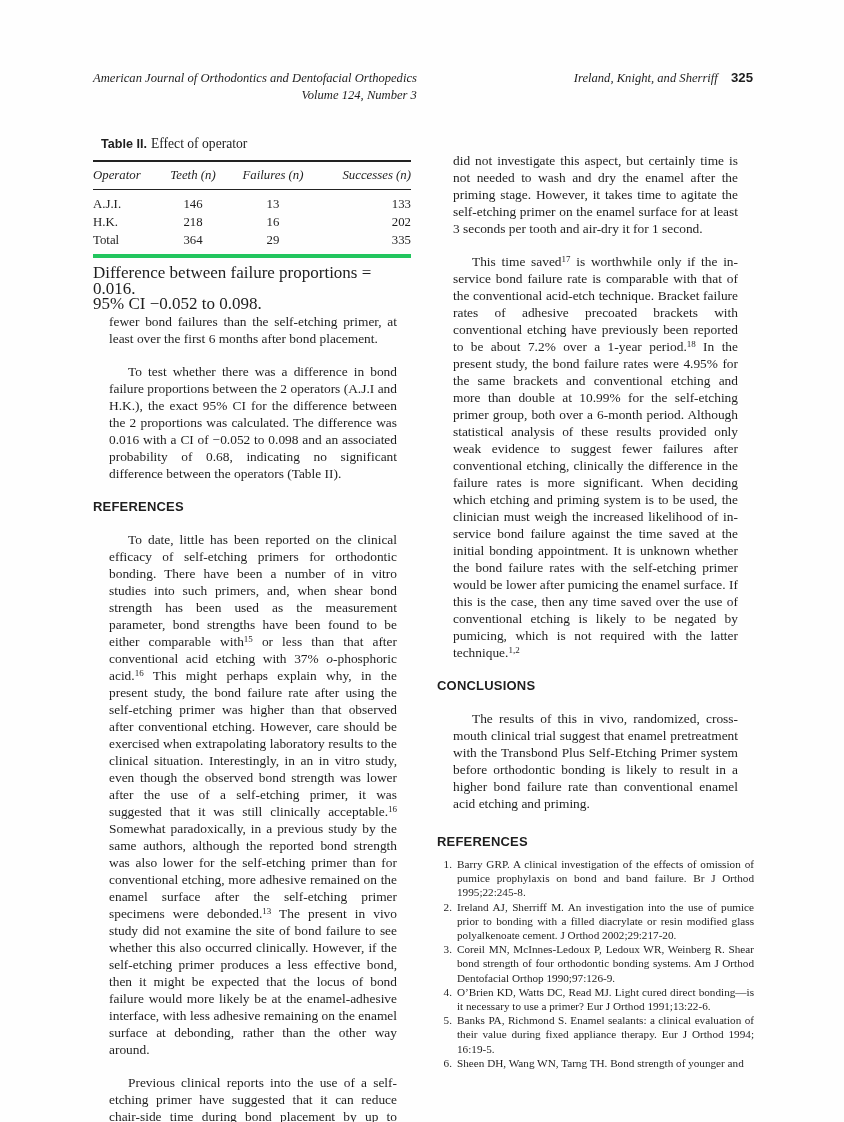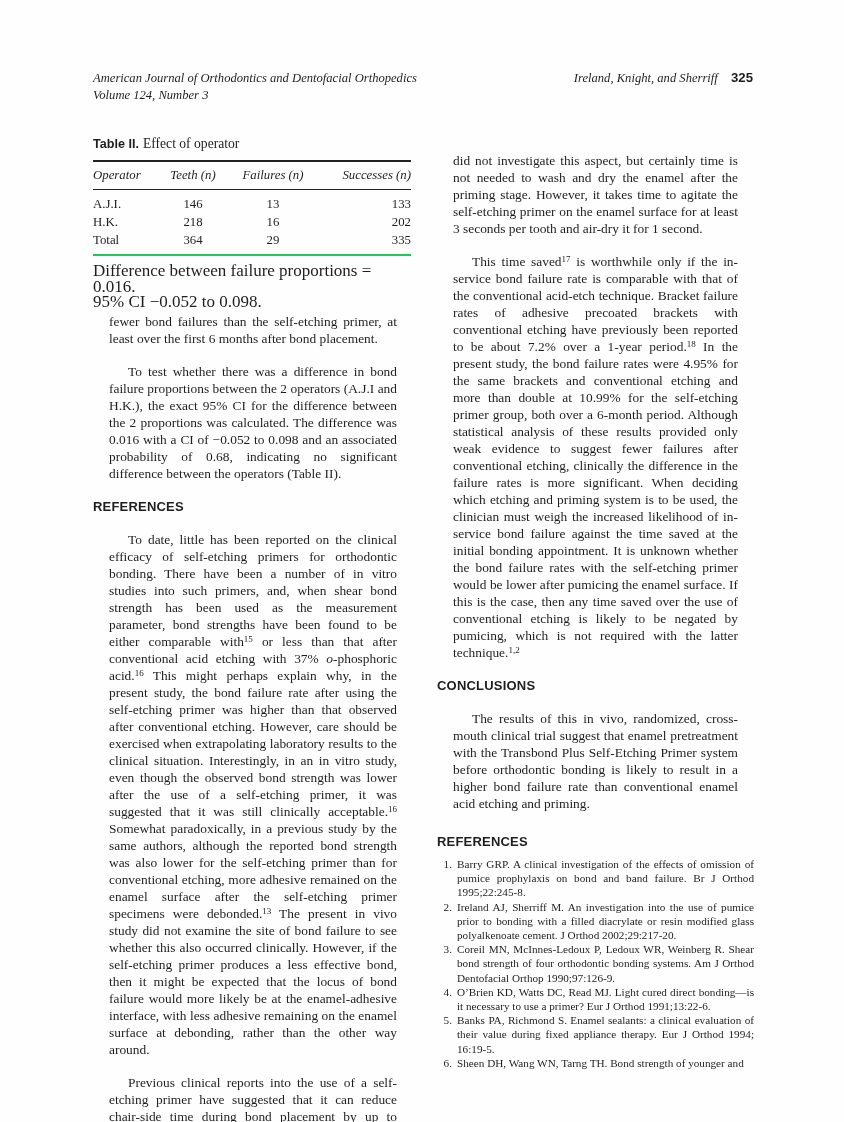--- a/index.html
+++ b/index.html
@@ -18,21 +18,21 @@
     position: absolute;
     left: 93px;
     top: 70px;
     width: 660px;
     display: flex;
     justify-content: space-between;
     align-items: flex-start;
     font-size: 12.6px;
     line-height: 16.5px;
   }
-  .header-left { font-style: italic; }
+  .header-left { font-style: italic; text-align: right; }
   .header-right { font-style: italic; white-space: nowrap; margin-left: 6px; }
   .page-num {
     font-style: normal;
     font-weight: bold;
     font-family: "Liberation Sans", "DejaVu Sans", sans-serif;
     font-size: 13.2px;
     margin-left: 10px;
   }
 
   
@@ -41,27 +41,28 @@
     left: 93px;
     top: 136px;
     width: 318px;
   }
   .table-title { font-size: 13.6px; margin: 0 0 8px 0; }
   .table-label {
     font-family: "Liberation Sans", "DejaVu Sans", sans-serif;
     font-weight: bold;
     font-size: 12.6px;
     margin-right: 4px;
+    margin-left: 8px;
   }
   table.data-table {
     width: 100%;
     table-layout: fixed;
     border-collapse: collapse;
     border-top: 2px solid #222;
-    border-bottom: 2px solid #22c55e;
+    border-bottom: 4px solid #22c55e;
     font-size: 12.8px;
   }
   table.data-table thead tr { border-bottom: 1px solid #222; }
   table.data-table th {
     font-style: italic;
     font-weight: normal;
     padding: 6px 0 6px 0;
   }
   table.data-table td { padding: 1.5px 0; }
   table.data-table tbody tr:first-child td { padding-top: 7px; }

